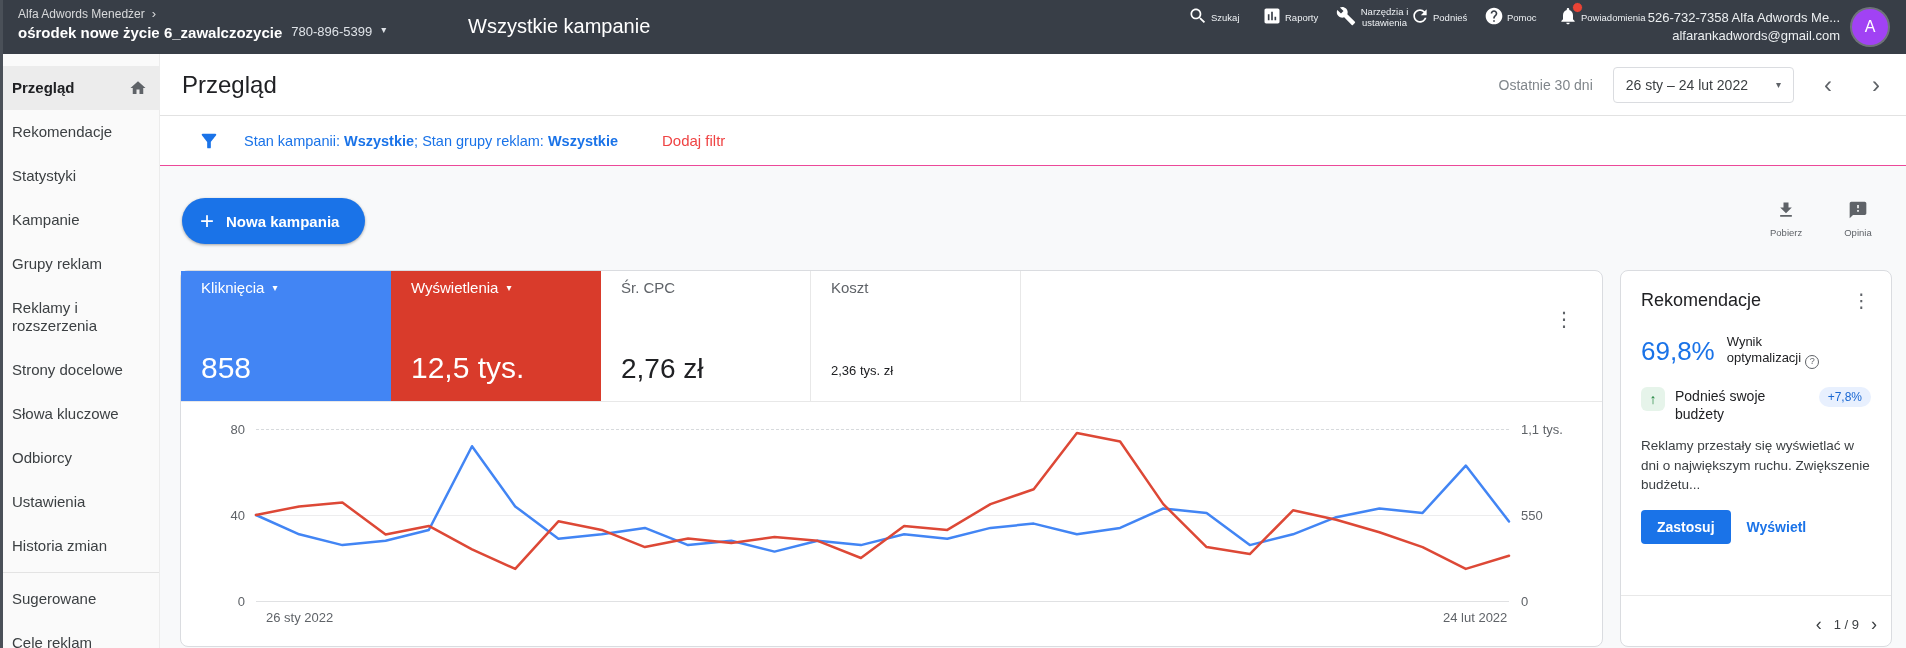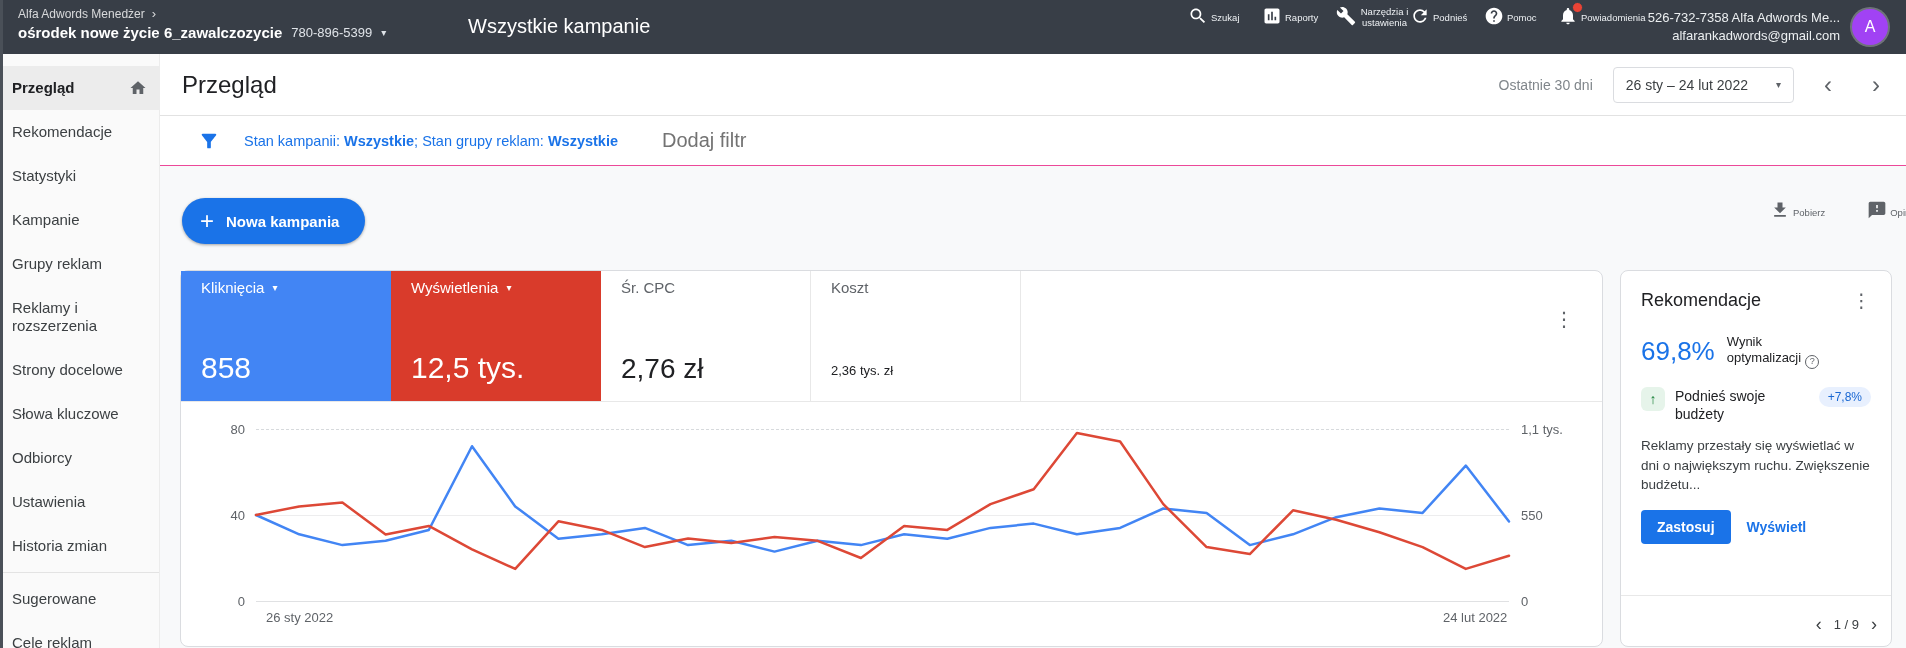--- a/index.html
+++ b/index.html
@@ -6,21 +6,21 @@
   html,body{width:1906px;height:648px;overflow:hidden;background:#fff;
     font-family:"Liberation Sans","DejaVu Sans",sans-serif;position:relative}
 
   .left-edge{position:absolute;left:0;top:0;width:3px;height:648px;background:#4a5058;z-index:50}
 
   
   .topbar{position:absolute;top:0;left:0;width:1906px;height:54px;background:#383e47;color:#fff;z-index:20}
   .tb-crumbs{position:absolute;left:18px;top:6px}
   .tb-crumb-line{font-size:12px;color:rgba(255,255,255,.8);display:flex;align-items:center;gap:7px}
   .tb-crumb-chev{font-size:13px;color:rgba(255,255,255,.8)}
-  .tb-account-line{margin-top:3px;display:flex;align-items:center;gap:9px;cursor:pointer}
+  .tb-account-line{margin-top:3px;display:flex;align-items:flex-start;gap:9px;cursor:pointer}
   .tb-account-name{font-size:15px;font-weight:bold;color:#fff}
   .tb-account-id{font-size:13px;color:#dfe3e8}
   .tb-caret{font-size:10px;color:#dfe3e8}
   .tb-title{position:absolute;left:468px;top:15px;font-size:20px;font-weight:400;color:#fff}
   .tb-actions{position:absolute;left:1188px;top:6px;display:flex}
   .tb-action{width:74px;display:flex;flex-direction:row;align-items:center;gap:3px;cursor:pointer}
   .tb-action svg{width:20px;height:20px;fill:#fff}
   .tb-action-label{font-size:9.5px;color:#eef1f4;text-align:center;line-height:1.15}
   .bell-wrap{position:relative}
   .badge{position:absolute;top:-4px;right:-5px;width:11px;height:11px;border-radius:50%;background:#ea4335;border:1px solid #383e47}
@@ -43,31 +43,31 @@
   .ph-right{margin-left:auto;display:flex;align-items:center;gap:20px}
   .range-hint{font-size:14px;color:#80868b}
   .date-chip{height:36px;border:1px solid #dadce0;border-radius:4px;background:#fff;display:flex;align-items:center;gap:28px;padding:0 12px;font-size:14px;color:#3c4043;cursor:pointer}
   .chip-caret{font-size:10px;color:#5f6368}
   .chev{font-size:24px;color:#5f6368;cursor:pointer;padding:0 10px;line-height:1}
 
   .filter-bar{height:50px;background:#fff;display:flex;align-items:center;padding-left:38px;border-bottom:1px solid #ec4899}
   .funnel{width:22px;height:22px;cursor:pointer;flex:none}
   .filter-text{margin-left:24px;font-size:14.5px;color:#1a73e8;cursor:pointer}
   .filter-text .fv{font-weight:bold}
-  .add-filter{margin-left:44px;font-size:20px;color:#737373;cursor:pointer}
+  .add-filter{margin-left:44px;font-size:15px;color:#ef4444;cursor:pointer}
 
   .content{position:relative;height:482px}
 
   .new-campaign{position:absolute;left:22px;top:32px;height:46px;border:none;border-radius:23px;
     color:#fff;display:flex;align-items:center;gap:12px;padding:0 26px 0 18px;font-size:15px;font-weight:bold;
     cursor:pointer;box-shadow:0 1px 3px rgba(0,0,0,.35)}
   .nc-plus{font-size:24px;font-weight:400;line-height:1}
 
   .top-icons{position:absolute;left:1610px;top:34px;display:flex;gap:42px}
-  .mini-action{display:flex;align-items:center;gap:3px;cursor:pointer}
+  .mini-action{display:flex;flex-direction:column;align-items:center;gap:3px;cursor:pointer}
   .mini-action svg{width:20px;height:20px;fill:#5f6368}
   .mini-action-label{font-size:9.5px;color:#5f6368}
 
   
   .main-card{position:absolute;left:20px;top:104px;width:1423px;height:377px;background:#fff;border:1px solid #dadce0;border-radius:8px}
   .metric-tabs{display:flex;height:131px;border-bottom:1px solid #e8e8e8}
   .metric-tab{width:210px;padding:8px 20px 16px;display:flex;flex-direction:column;justify-content:space-between;border-right:1px solid #e8e8e8;background:#fff;cursor:pointer}
   .m-label{font-size:15px;color:#5f6368;display:flex;align-items:center;gap:8px}
   .m-caret{font-size:10px}
   .m-value{font-size:28px;font-weight:400;color:#202124}

